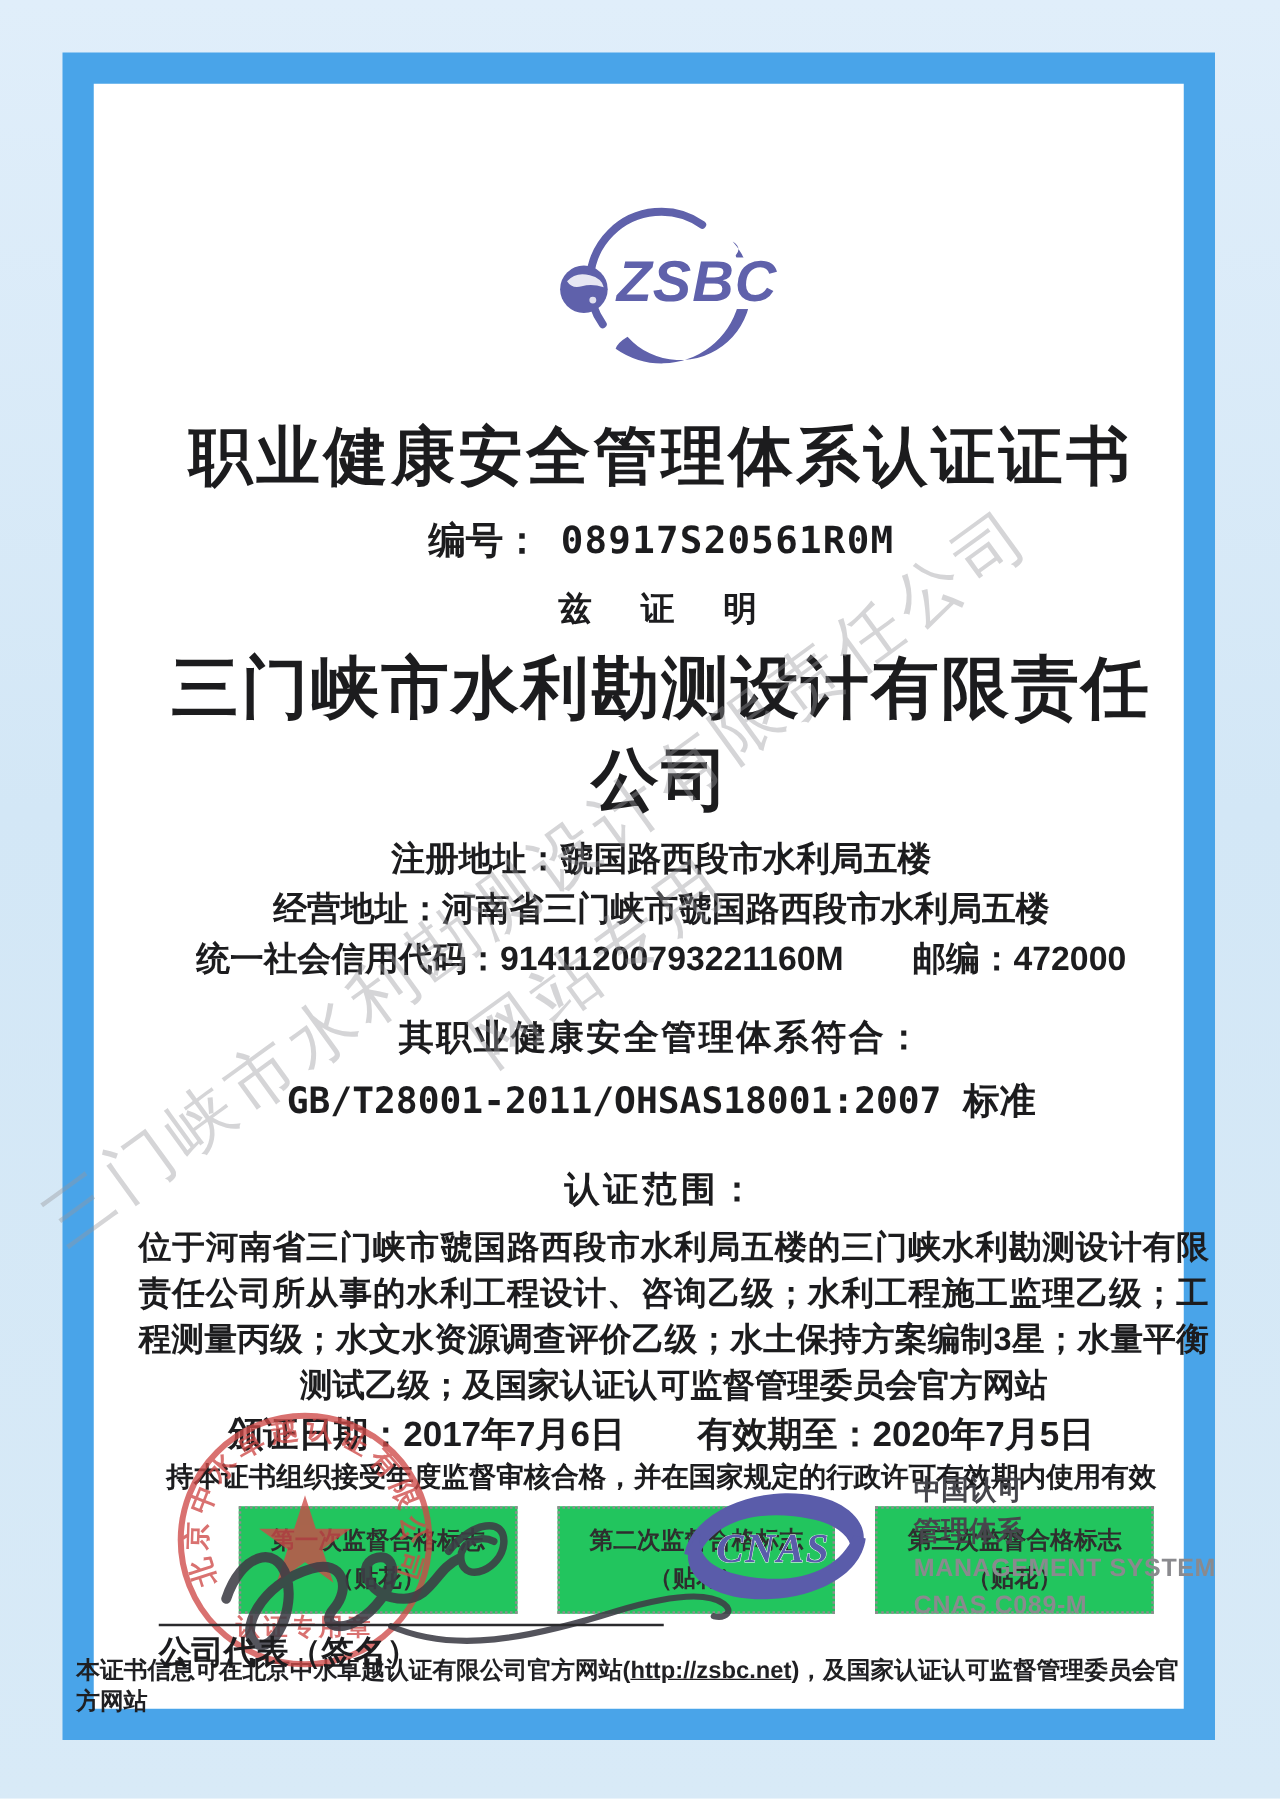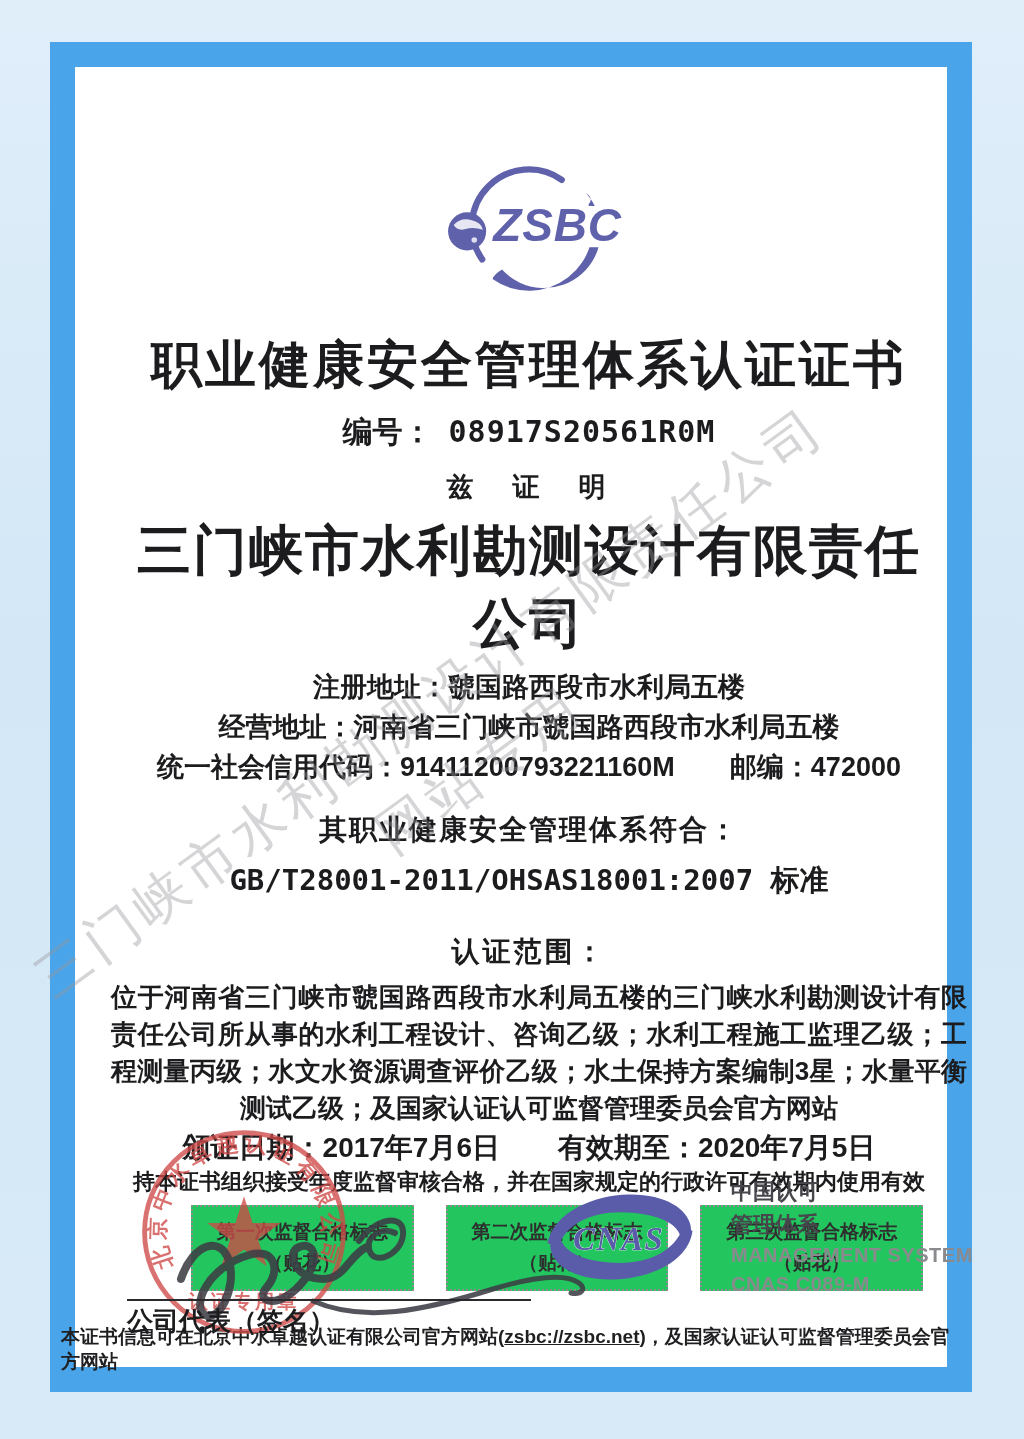--- a/index.html
+++ b/index.html
@@ -178,19 +178,19 @@
         <div class="cnas-text">
           <div class="cn">中国认可</div>
           <div class="cn">管理体系</div>
           <div class="en">MANAGEMENT SYSTEM</div>
           <div class="en">CNAS C089-M</div>
         </div>
       </div>
 
       <div class="footer">
         <div>
-          <span>本证书信息可在北京中水卓越认证有限公司官方网站(</span><span class="link">zsbc://zsbc.net</span><span>)，及国家认证认可监督管理委员会官方网站</span>
+          <span>本证书信息可在北京中水卓越认证有限公司官方网站(</span><span class="link">http://zsbc.net</span><span>)，及国家认证认可监督管理委员会官方网站</span>
         </div>
       </div>
 
     </div>
   </div>
 </div>
 
 </body></html>

